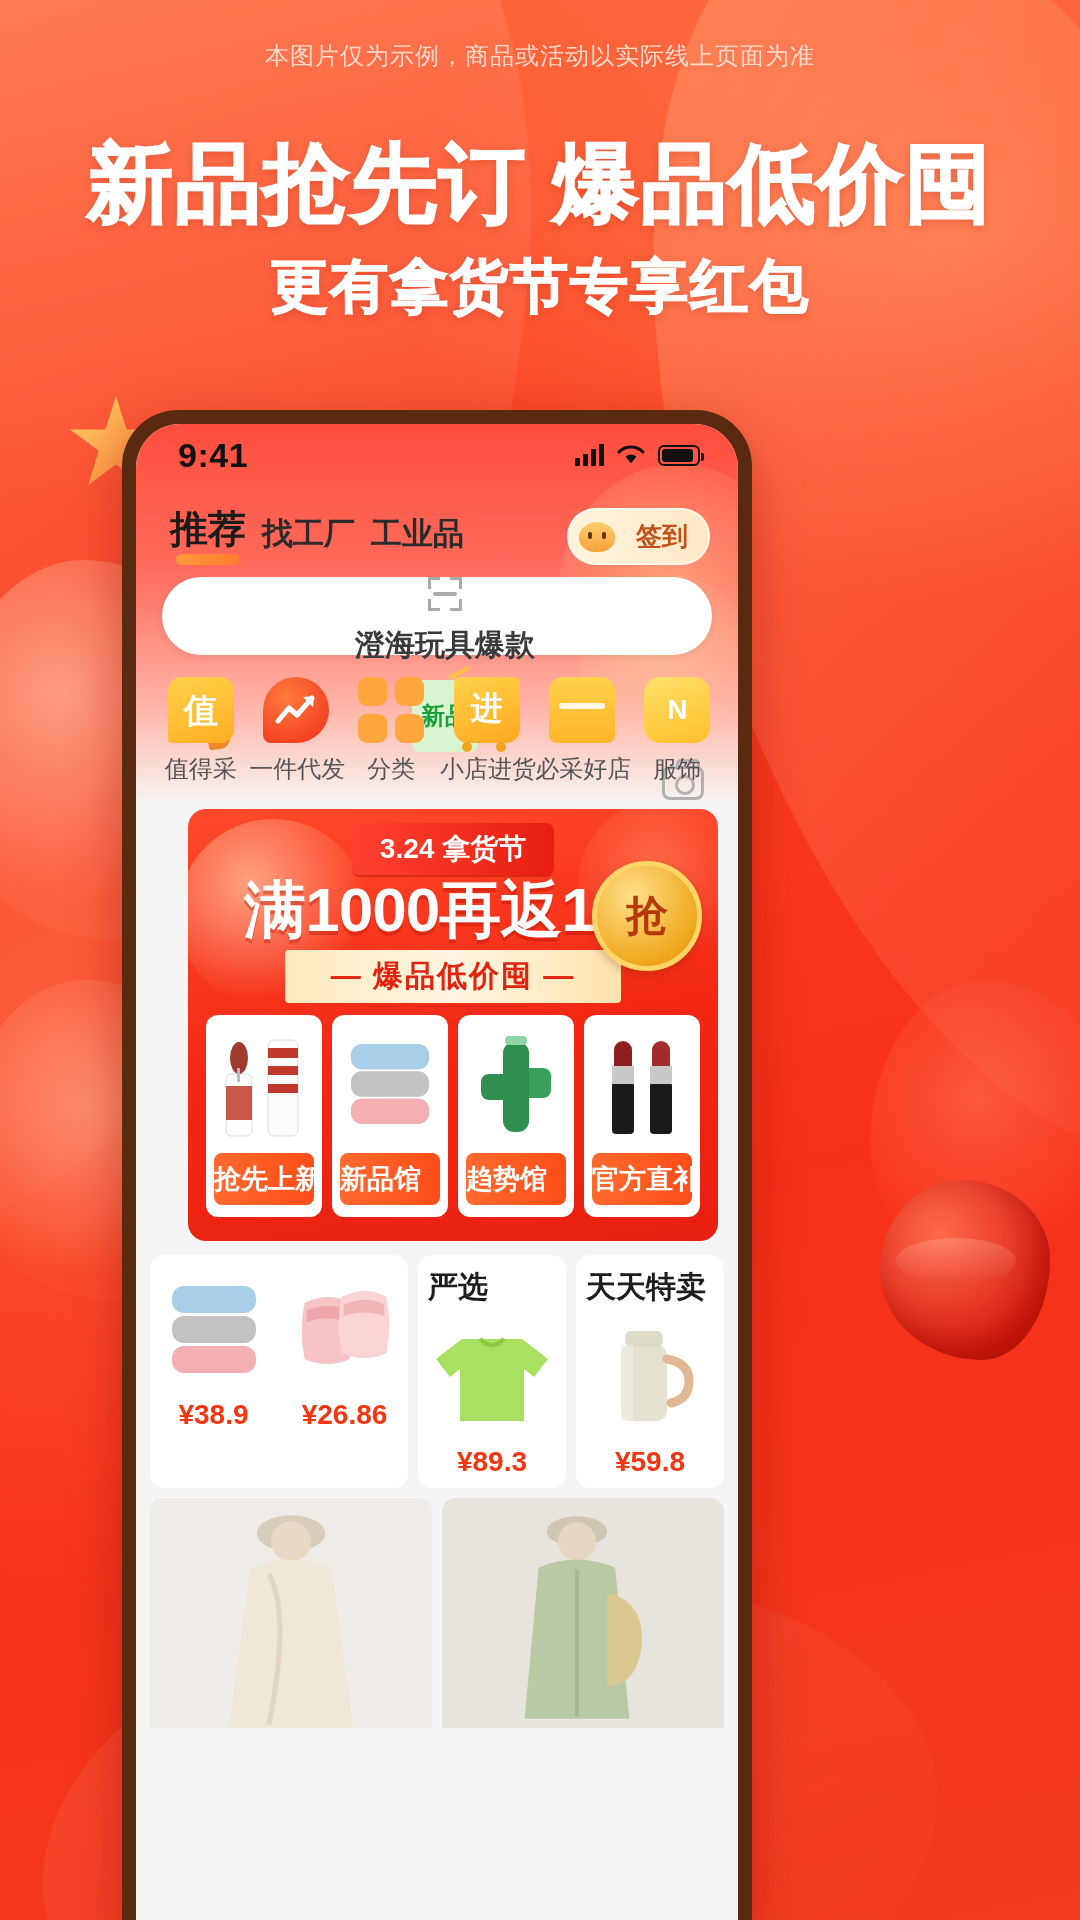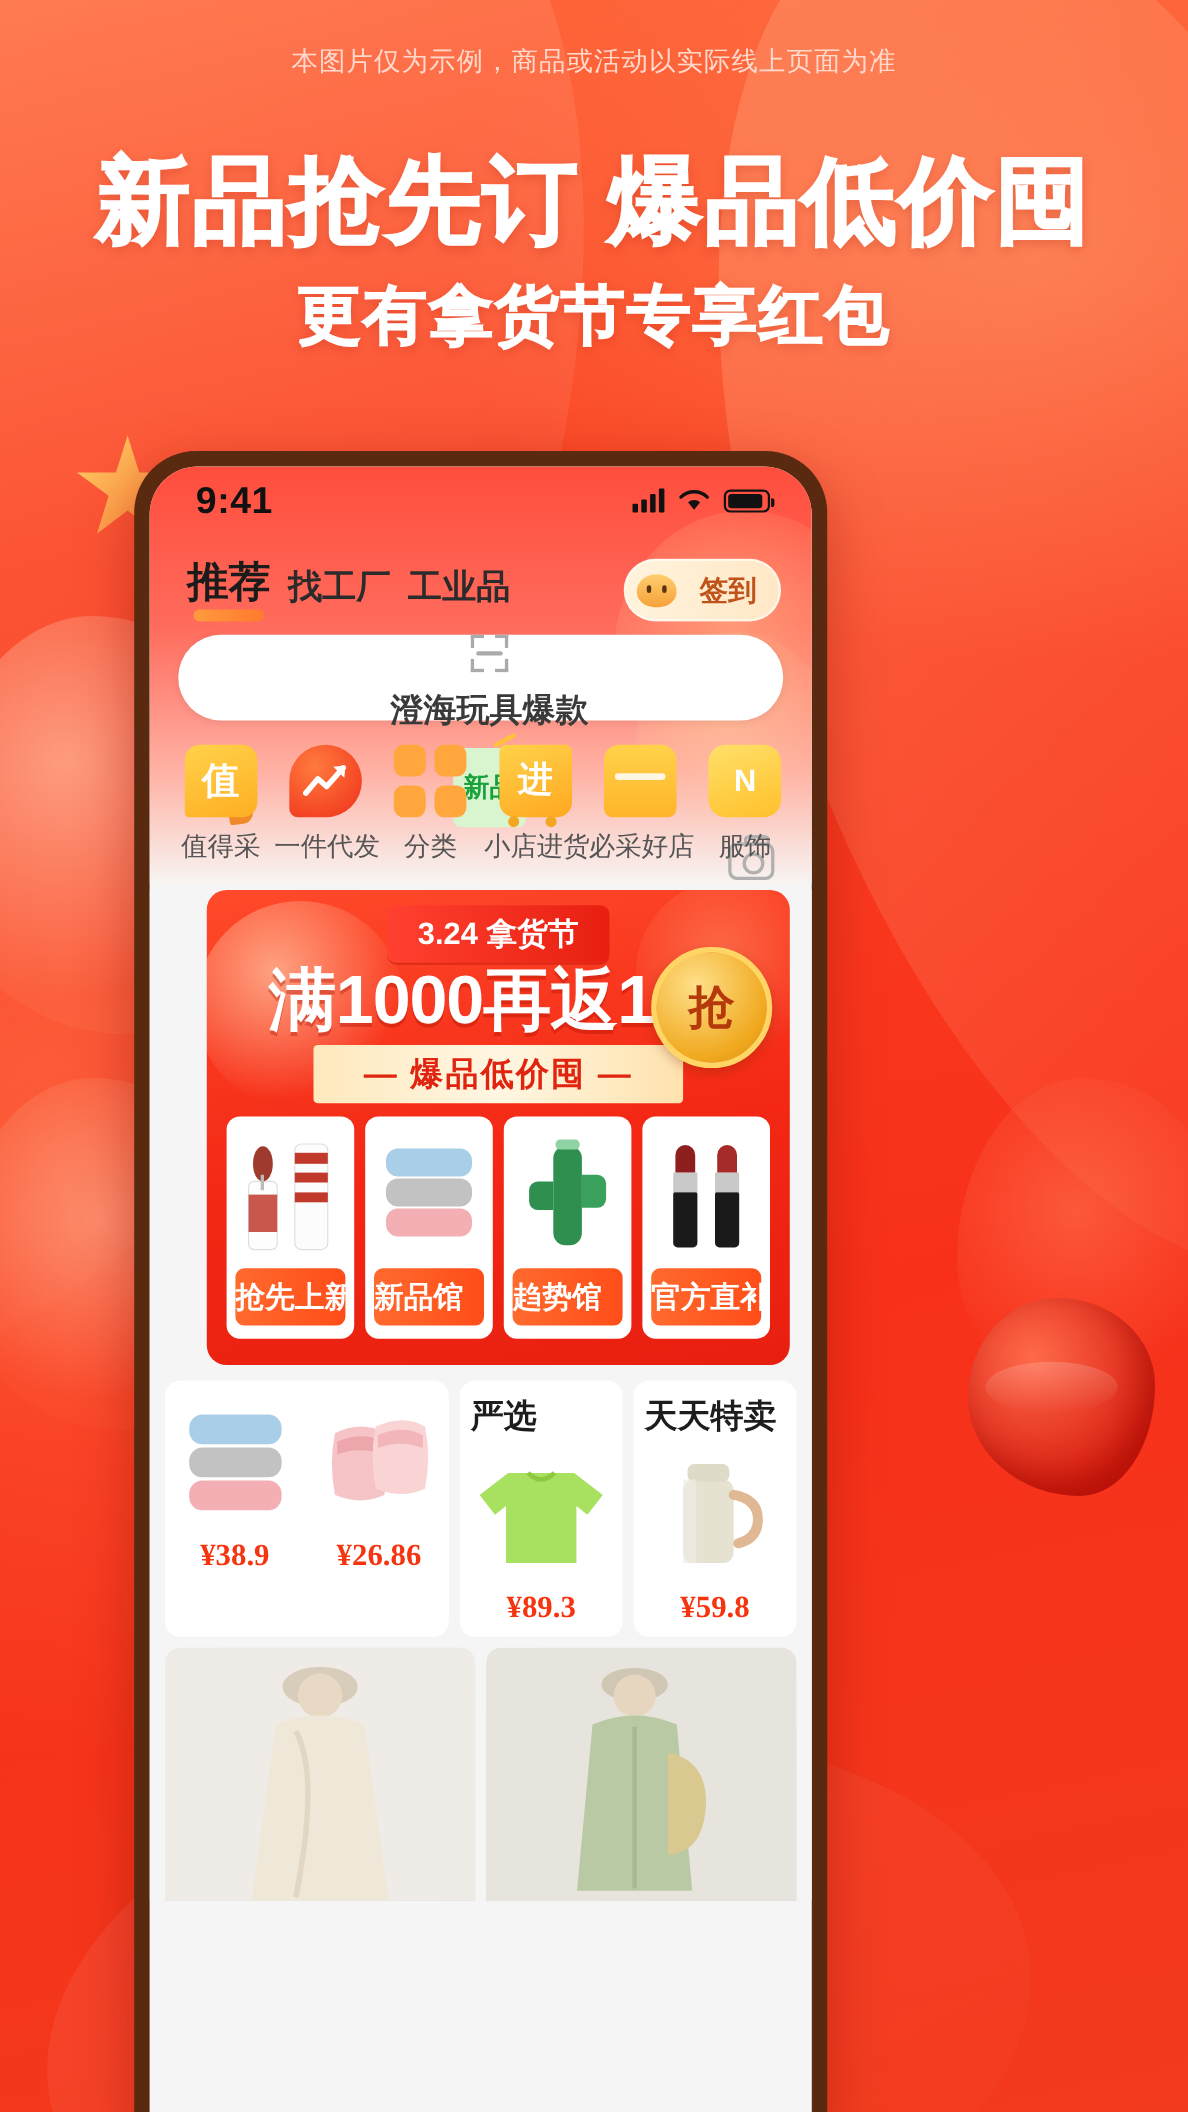--- a/index.html
+++ b/index.html
@@ -259,21 +259,21 @@
     border-radius: 8px; font-size: 27px; font-weight: 800; padding: 8px 0; white-space: nowrap;
   }
 
   .prodrow { display: flex; gap: 10px; padding: 8px 14px 0; background:#f5f5f5; }
   .pcard { background:#fff; border-radius: 14px; padding: 12px 10px 10px; }
   .pcard.wide { flex: 1.72; }
   .pcard.narrow { flex: 1; }
   .pc-head { display:flex; align-items:center; gap: 10px; margin-bottom: 6px; }
   .pc-title { font-size: 30px; font-weight: 900; color:#1d1d1d; white-space: nowrap; }
   .pc-badge { background:#cfe3ff; color:#2f6fd0; font-size:21px; font-weight:700; border-radius:7px; padding:3px 9px; }
-  .pc-body { display:flex; gap:24px;font-family:Liberation Serif, serif; }
+  .pc-body { display:flex; gap:24px; }
   .pc-item { flex:1; min-width:0; text-align:center; }
   .pc-thumb { height: 126px; display:flex; align-items:center; justify-content:center; }
   .price { color:#f5350f; font-size:28px; font-weight:900; margin-top:6px; }
 
   .photorow { display:flex; gap: 10px; padding: 10px 14px 0; background:#f5f5f5; }
   .photo { flex:1; height: 230px; border-radius: 14px 14px 0 0; overflow:hidden; position:relative;
            background: linear-gradient(160deg,#efece8,#ded9d3); }
 </style>
 </head>
 <body>

